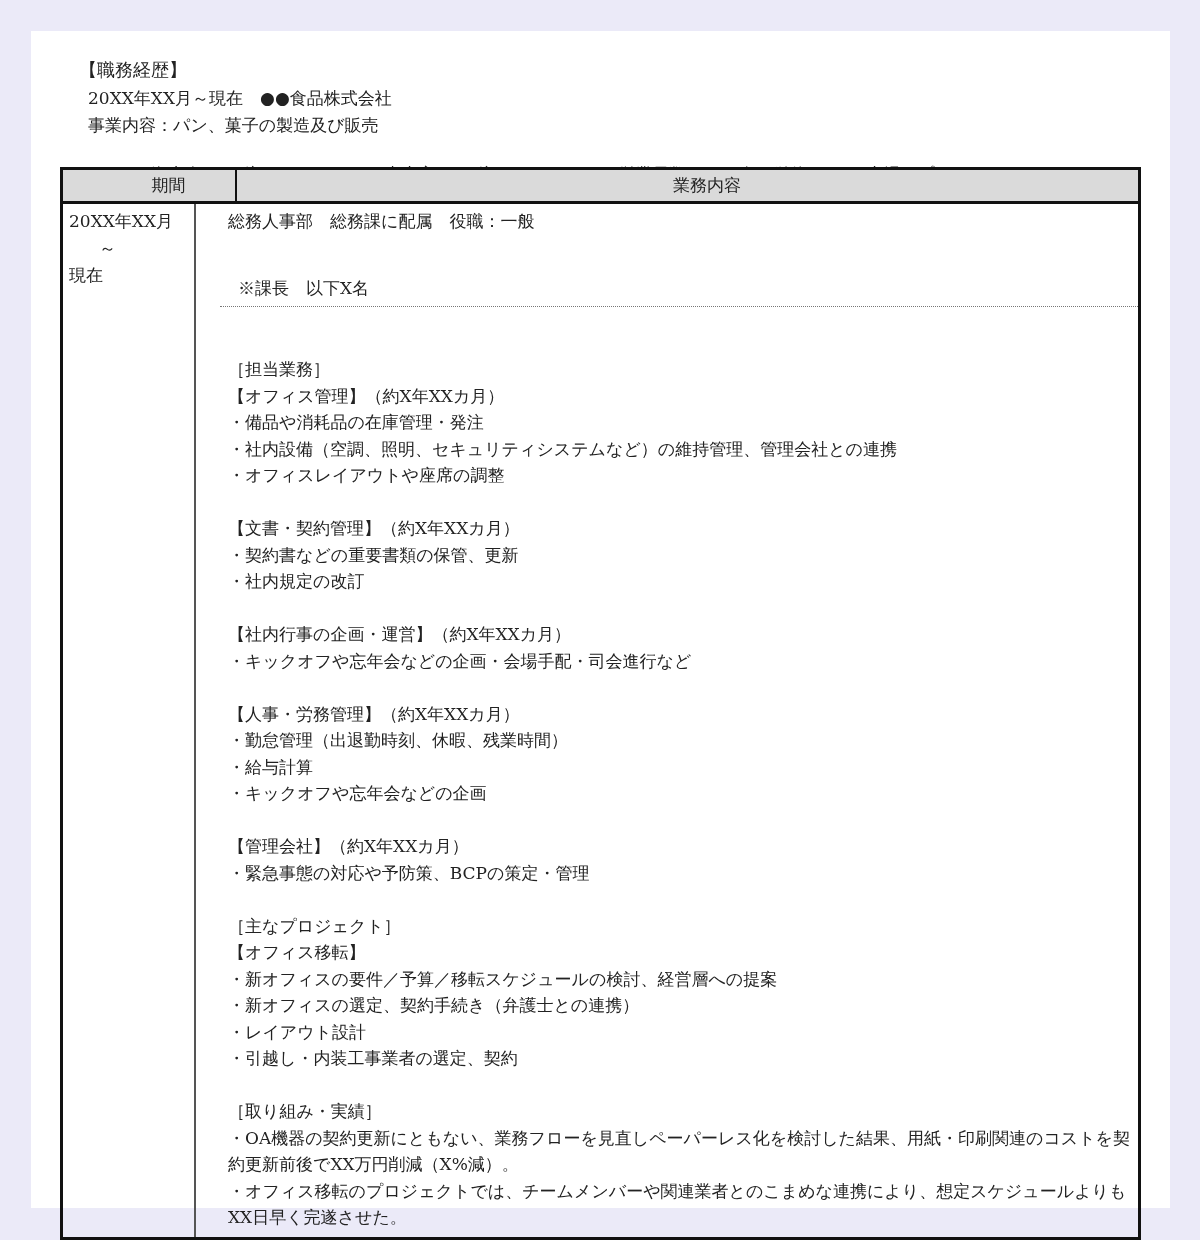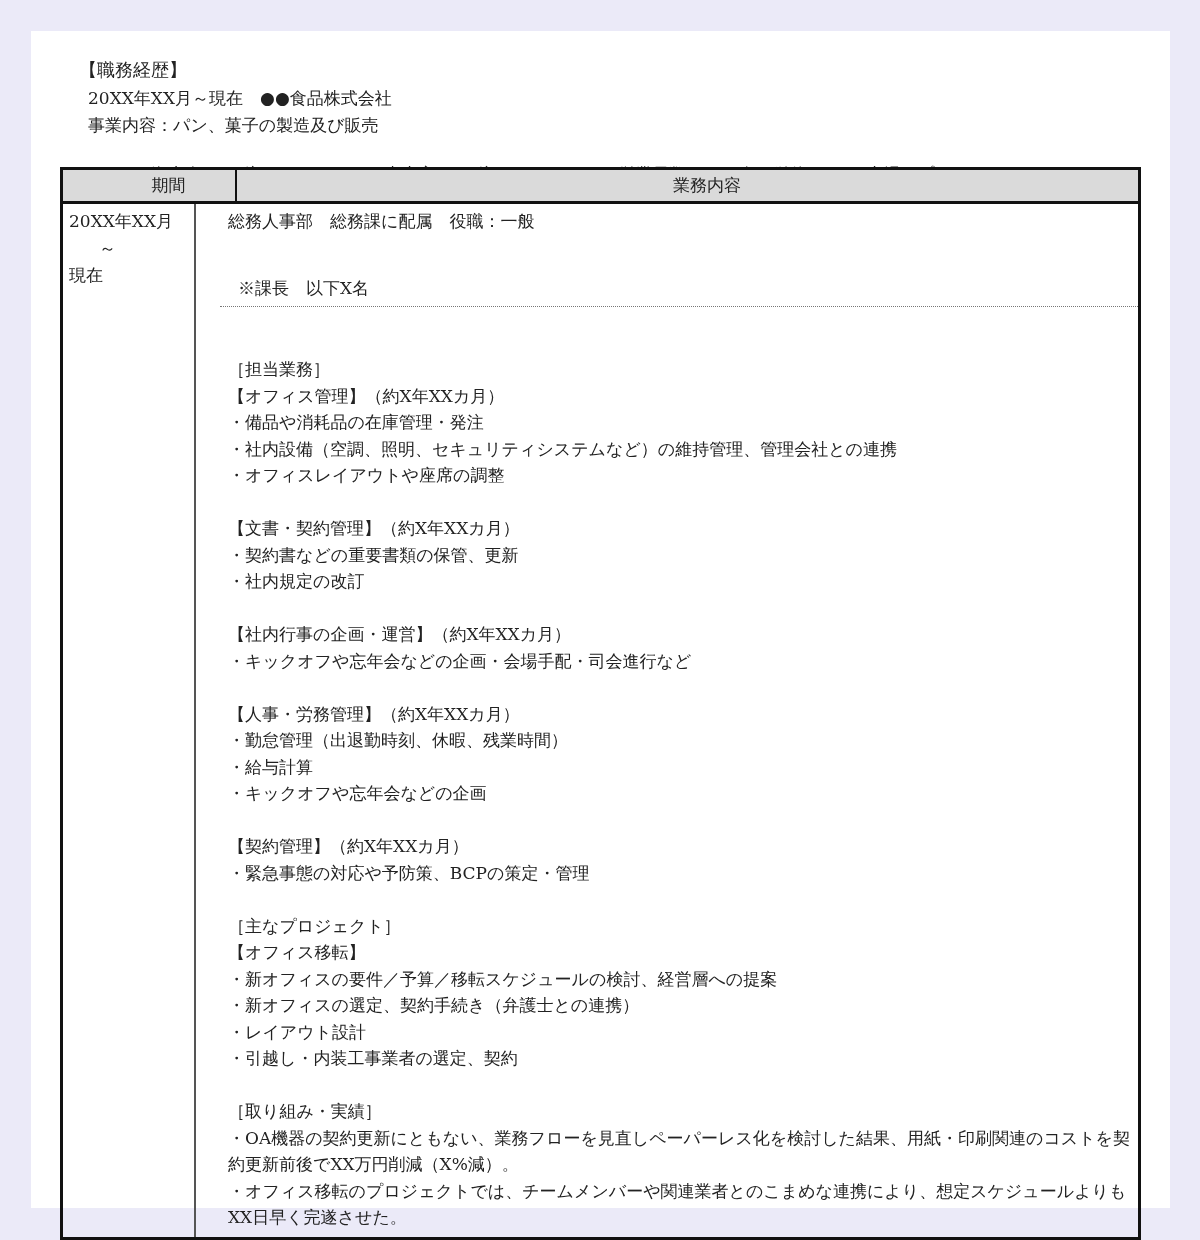--- a/index.html
+++ b/index.html
@@ -131,21 +131,21 @@
           <span class="line">【社内行事の企画・運営】（約X年XXカ月）</span>
           <span class="line">・キックオフや忘年会などの企画・会場手配・司会進行など</span>
           <div class="gap"></div>
 
           <span class="line">【人事・労務管理】（約X年XXカ月）</span>
           <span class="line">・勤怠管理（出退勤時刻、休暇、残業時間）</span>
           <span class="line">・給与計算</span>
           <span class="line">・キックオフや忘年会などの企画</span>
           <div class="gap"></div>
 
-          <span class="line">【契約管理】（約X年XXカ月）</span>
+          <span class="line">【管理会社】（約X年XXカ月）</span>
           <span class="line">・緊急事態の対応や予防策、BCPの策定・管理</span>
           <div class="gap"></div>
 
           <span class="line">［主なプロジェクト］</span>
           <span class="line">【オフィス移転】</span>
           <span class="line">・新オフィスの要件／予算／移転スケジュールの検討、経営層への提案</span>
           <span class="line">・新オフィスの選定、契約手続き（弁護士との連携）</span>
           <span class="line">・レイアウト設計</span>
           <span class="line">・引越し・内装工事業者の選定、契約</span>
           <div class="gap"></div>

